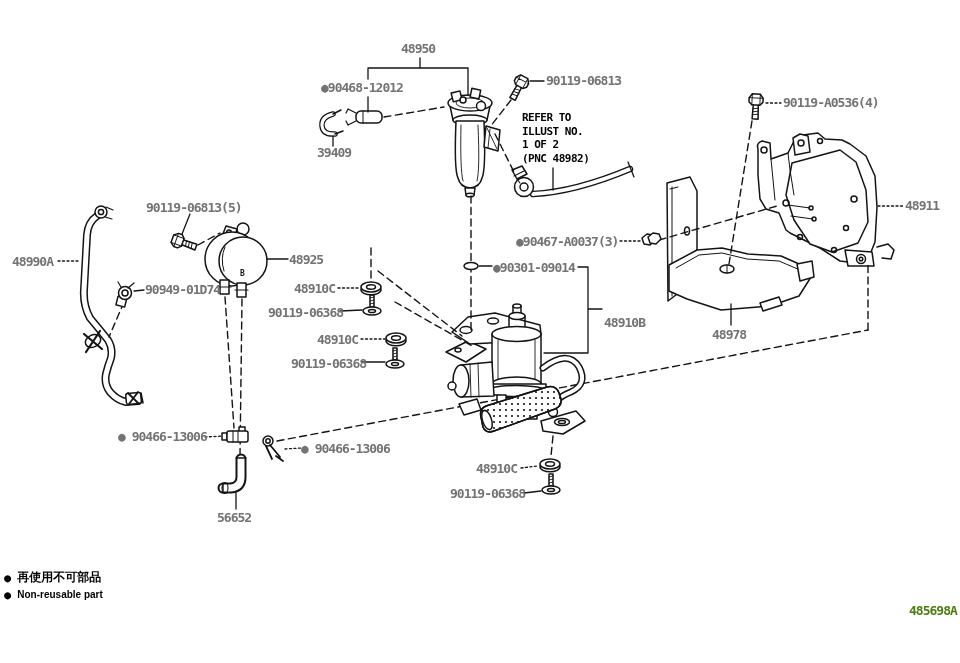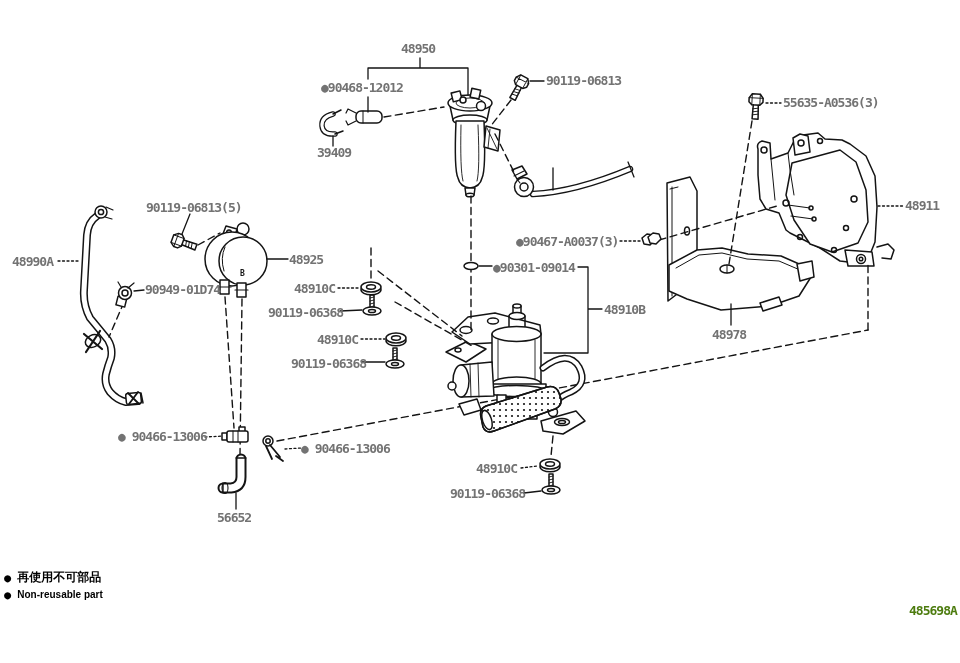--- a/index.html
+++ b/index.html
@@ -267,40 +267,46 @@
     <path d="M236,458 L246,458 M223,483 L223,493" stroke-width="1.4"></path>
     <ellipse cx="225" cy="488" rx="3" ry="5.5" stroke-width="1.1"></ellipse>
   </g>
 </g>
 </svg>
 
 <div class="lbl" style="left:401px;top:42px">48950</div>
 <div class="lbl" style="left:321px;top:81px">●90468-12012</div>
 <div class="lbl" style="left:317px;top:146px">39409</div>
 <div class="lbl" style="left:546px;top:74px">90119-06813</div>
-<div class="lbl" style="left:783px;top:96px">55635-A0536(3)</div>
+<div class="lbl" style="left:783px;top:96px">90119-A0536(4)</div>
 <div class="lbl" style="left:905px;top:199px">48911</div>
 <div class="lbl" style="left:12px;top:255px">48990A</div>
 <div class="lbl" style="left:146px;top:201px">90119-06813(5)</div>
 <div class="lbl" style="left:145px;top:283px">90949-01D74</div>
 <div class="lbl" style="left:289px;top:253px">48925</div>
 <div class="lbl" style="left:294px;top:282px">48910C</div>
 <div class="lbl" style="left:268px;top:306px">90119-06368</div>
 <div class="lbl" style="left:317px;top:333px">48910C</div>
 <div class="lbl" style="left:291px;top:357px">90119-06368</div>
 <div class="lbl" style="left:493px;top:261px">●90301-09014</div>
 <div class="lbl" style="left:516px;top:235px">●90467-A0037(3)</div>
-<div class="lbl" style="left:604px;top:303px">48910B</div>
+<div class="lbl" style="left:604px;top:316px">48910B</div>
 <div class="lbl" style="left:712px;top:328px">48978</div>
 <div class="lbl" style="left:118px;top:430px">● 90466-13006</div>
 <div class="lbl" style="left:301px;top:442px">● 90466-13006</div>
 <div class="lbl" style="left:217px;top:511px">56652</div>
 <div class="lbl" style="left:476px;top:462px">48910C</div>
 <div class="lbl" style="left:450px;top:487px">90119-06368</div>
 
+<div class="note">
+  <div>REFER TO</div>
+  <div>ILLUST NO.</div>
+  <div>1 OF 2</div>
+  <div>(PNC 48982)</div>
+</div>
 
 <div class="legend">
   <div class="row">
     <span class="dot">●</span>
     <span class="jp">再使用不可部品</span>
   </div>
   <div class="row">
     <span class="dot">●</span>
     <span class="en">Non-reusable part</span>
   </div>

